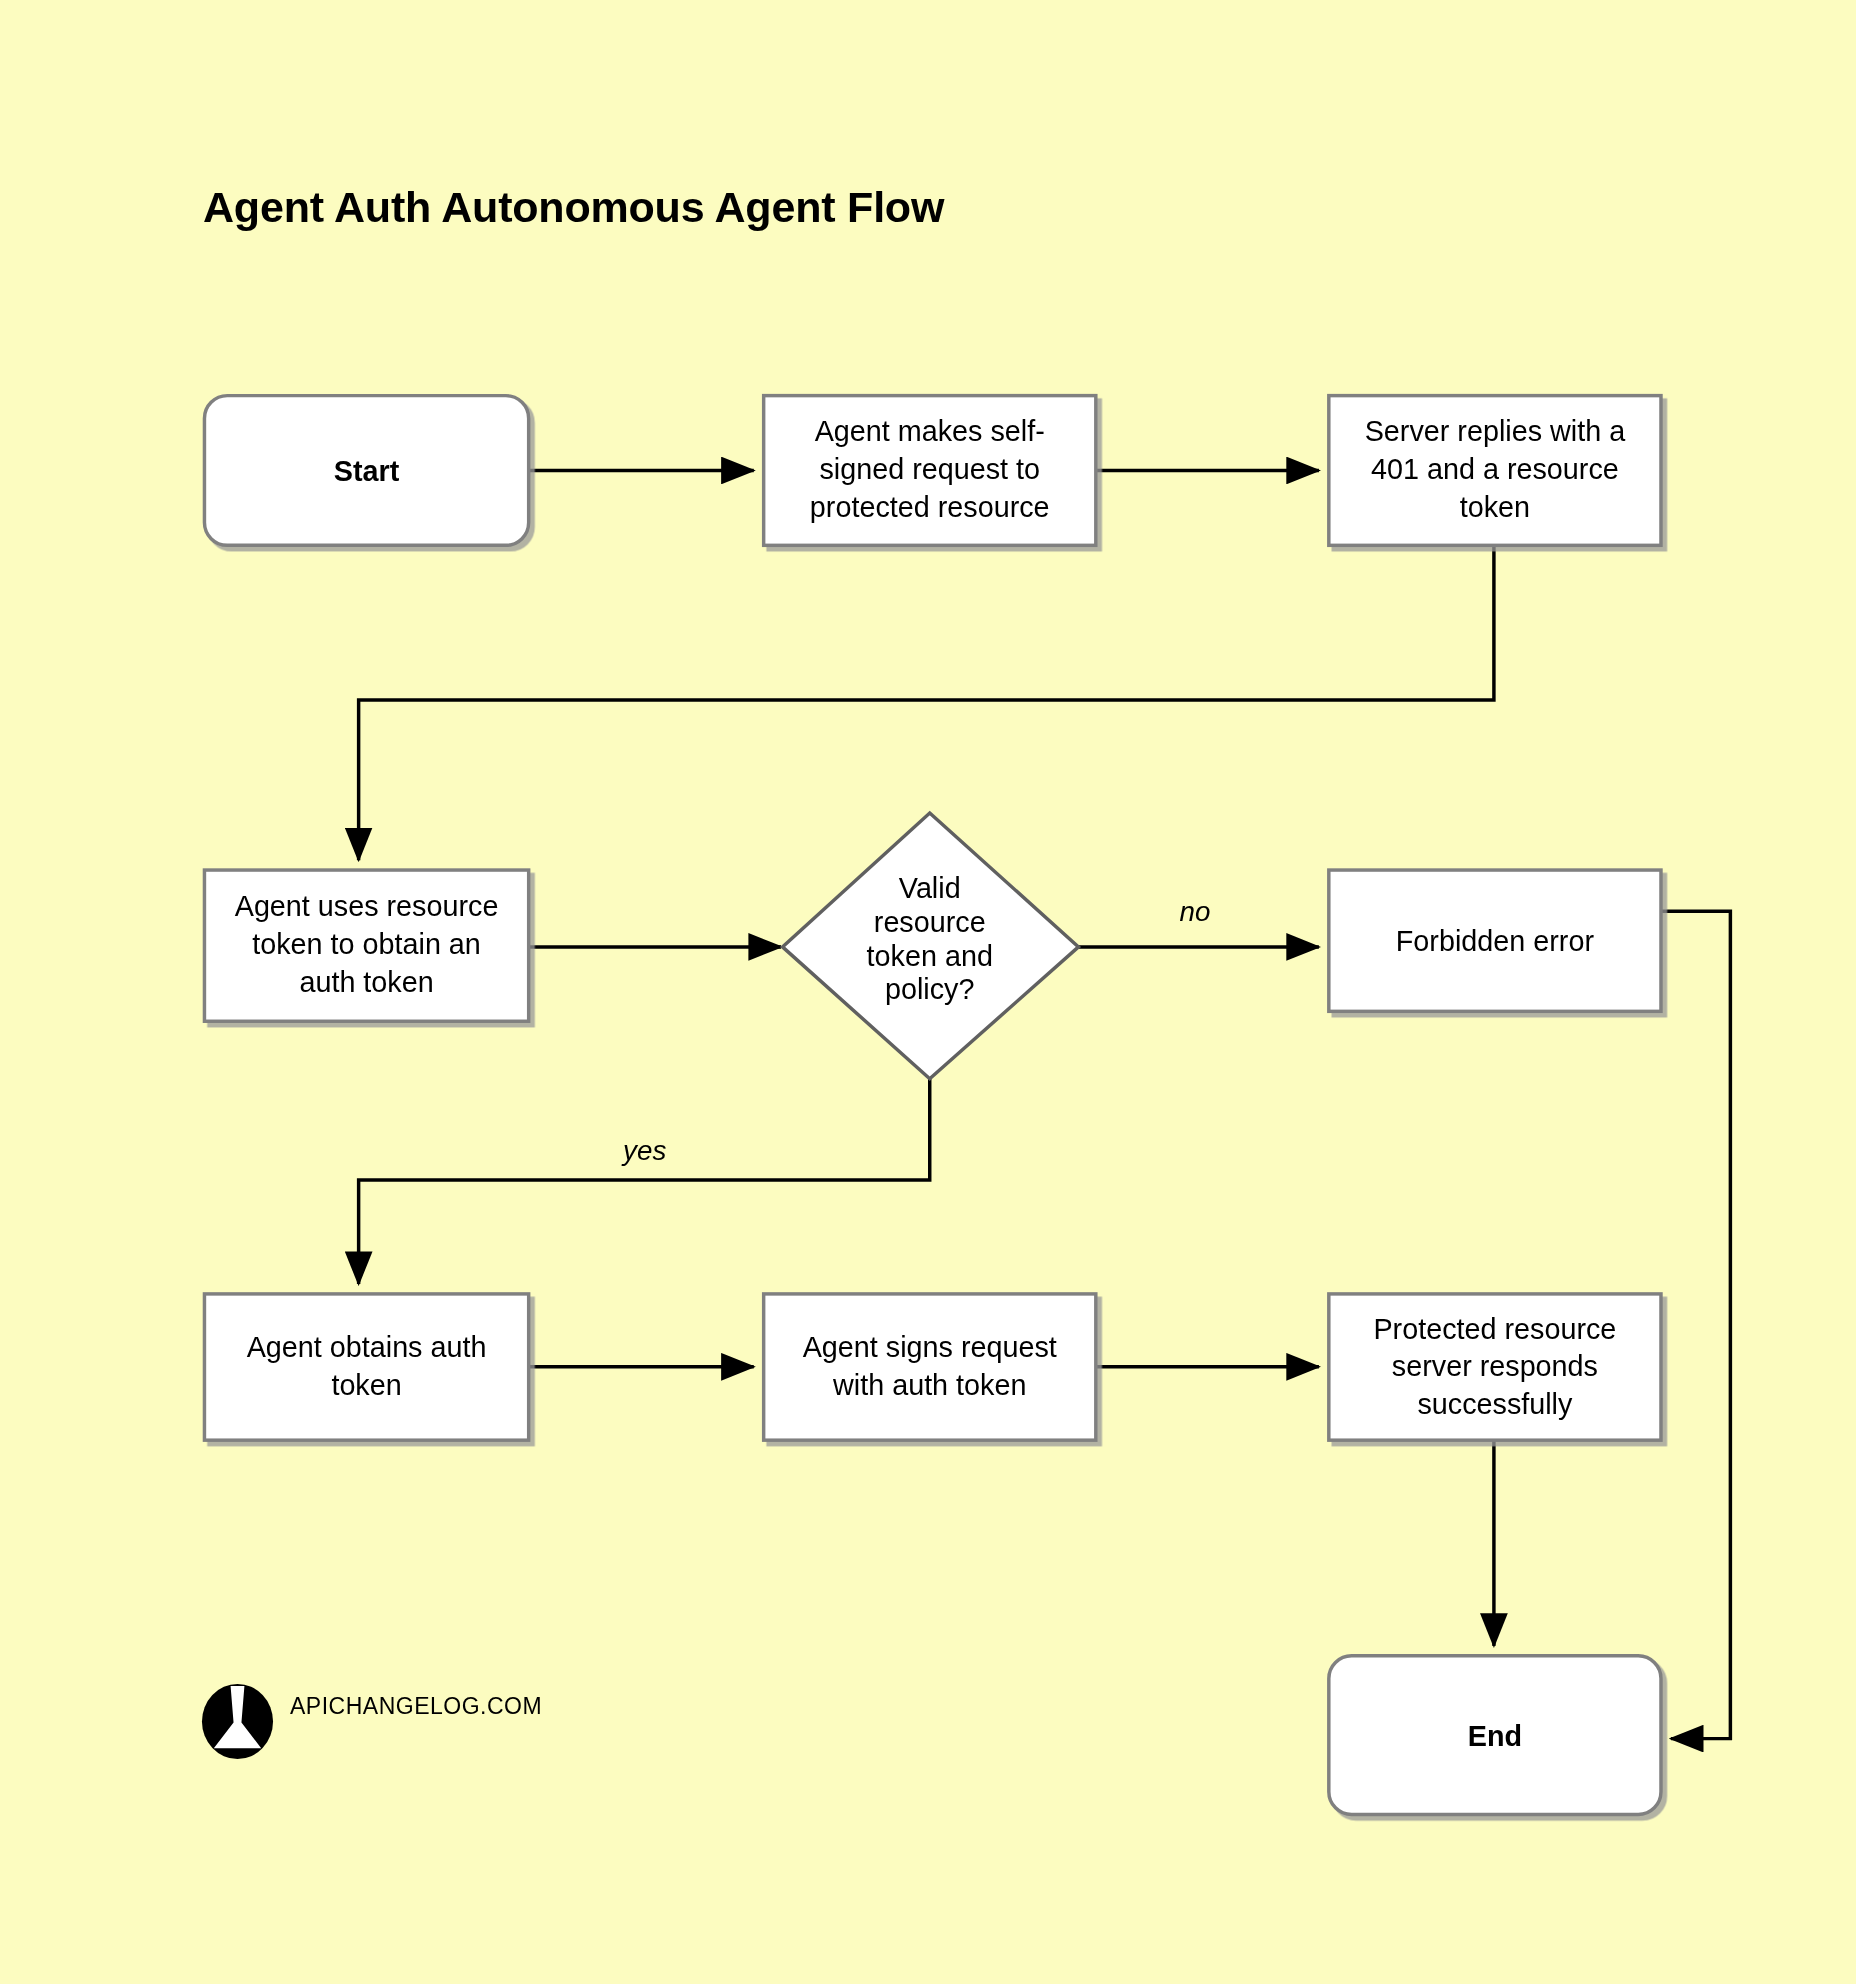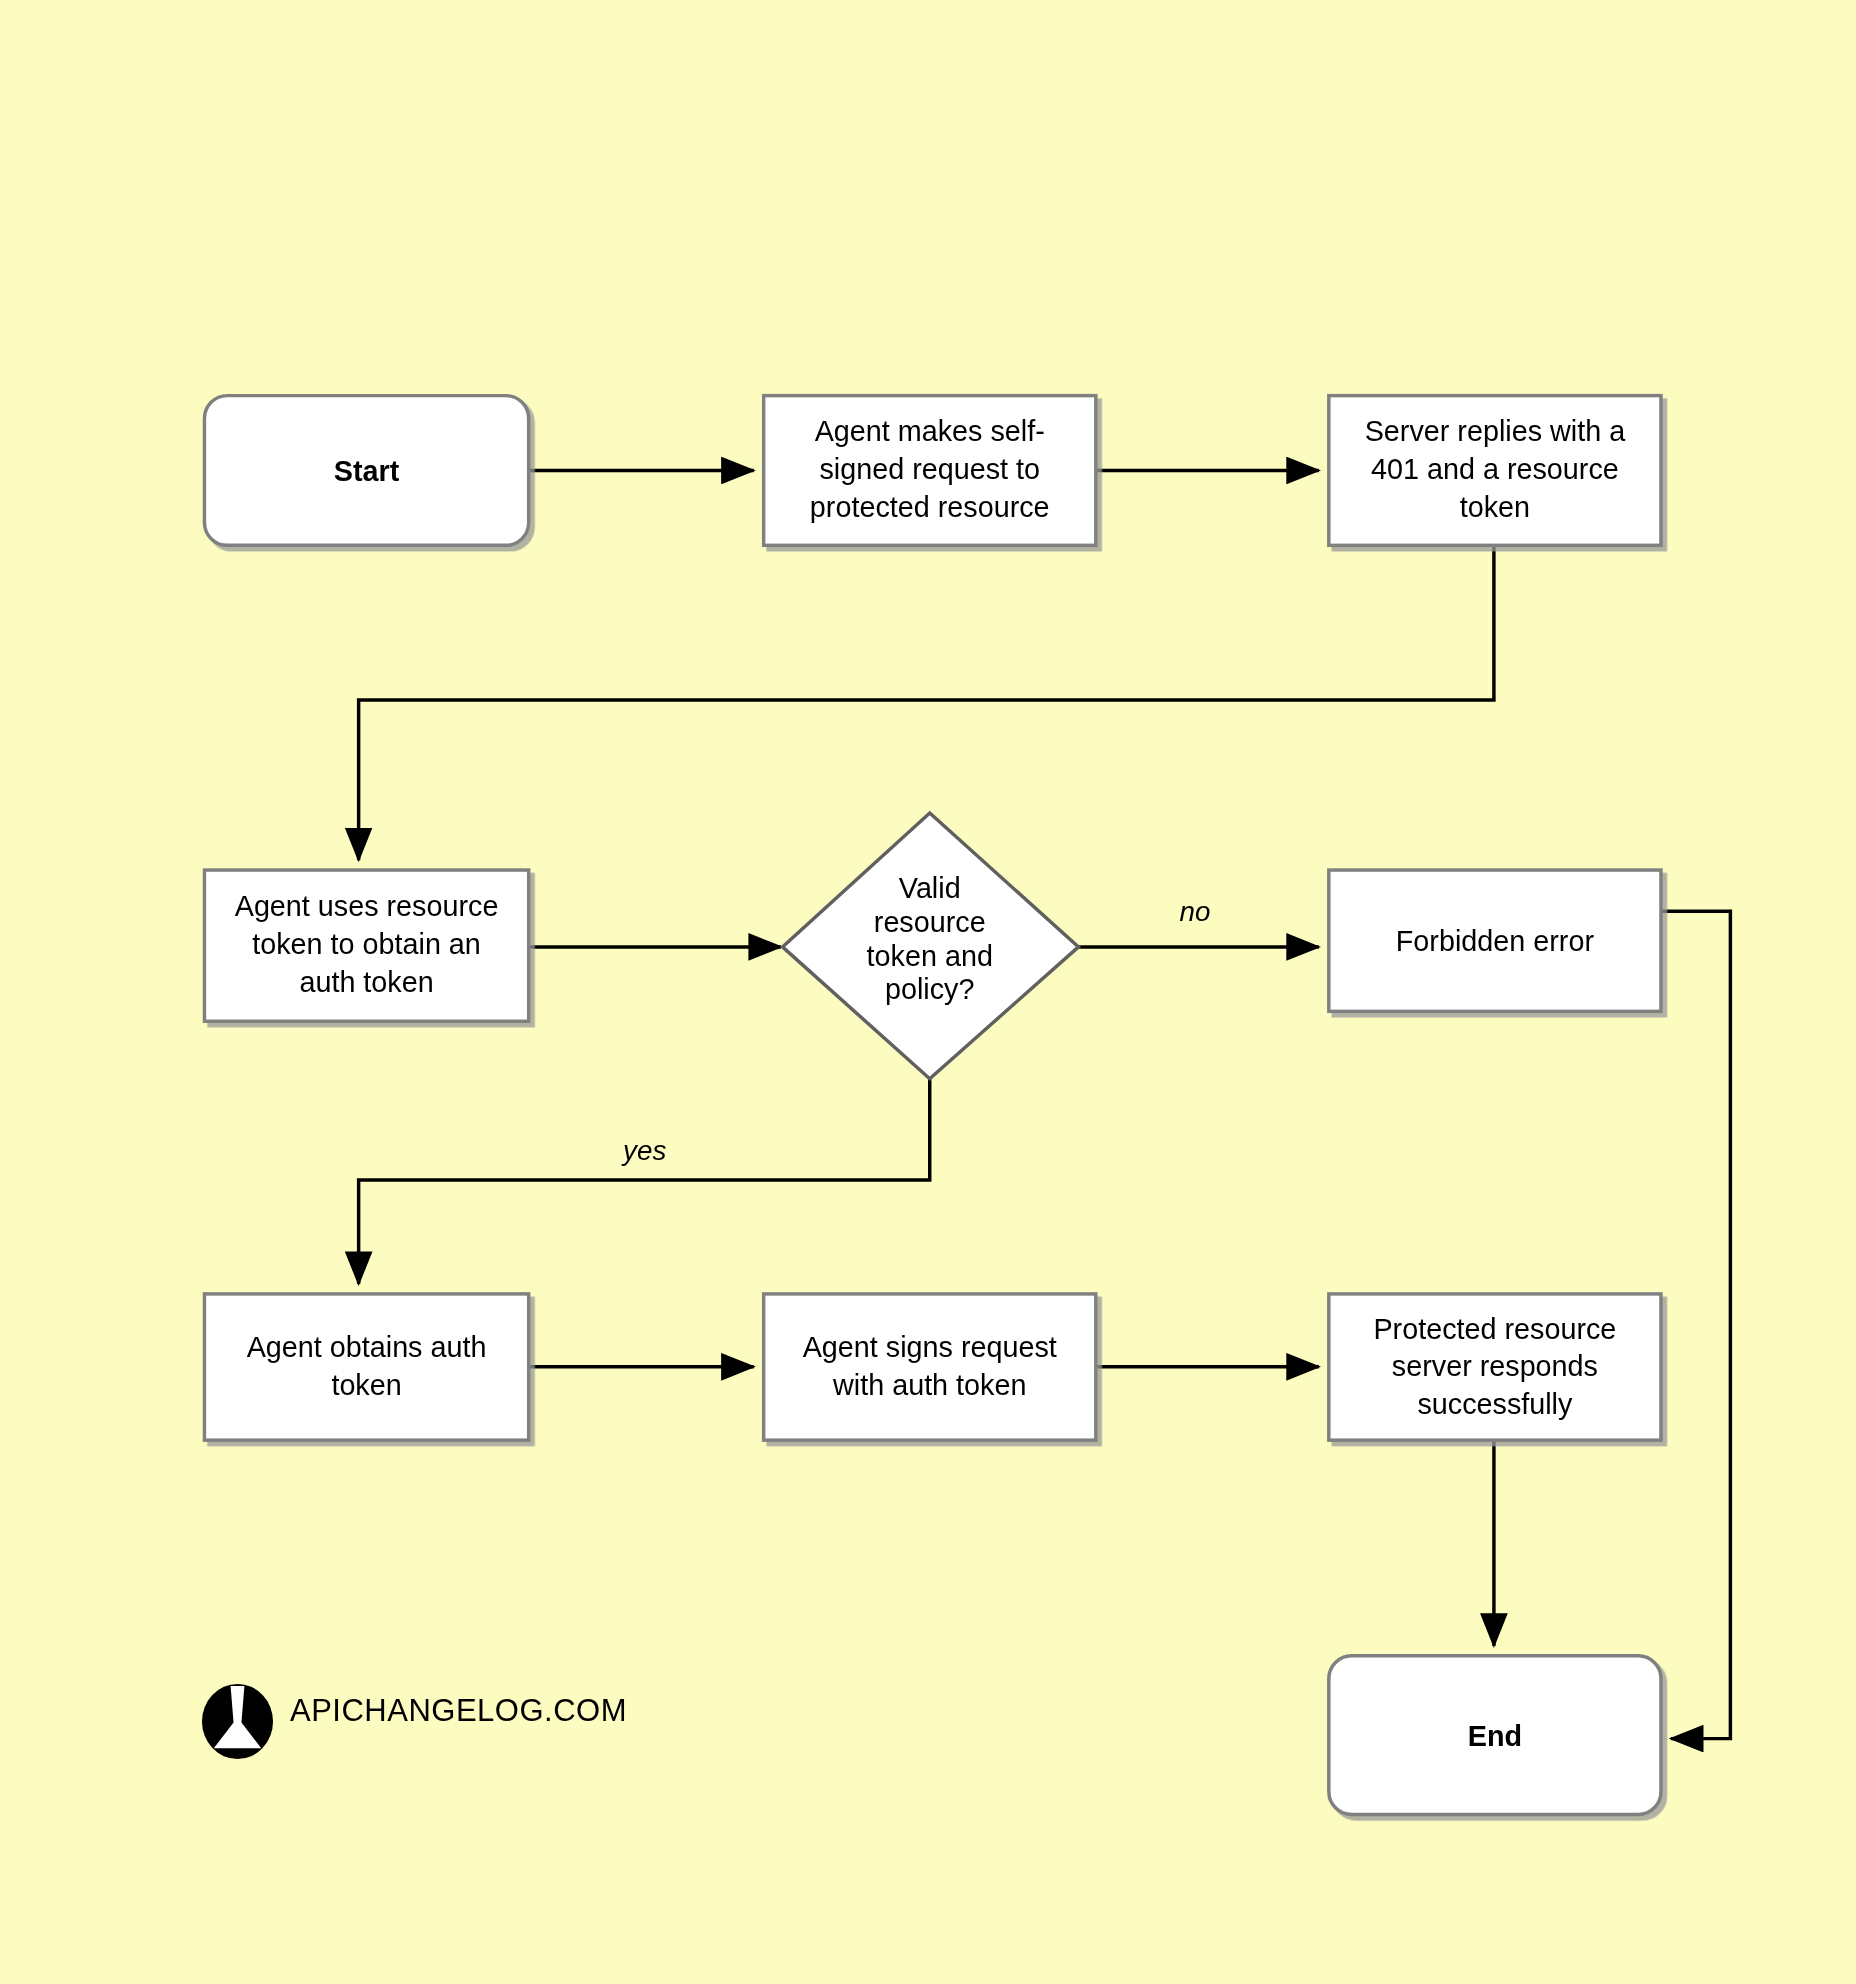--- a/index.html
+++ b/index.html
@@ -48,39 +48,40 @@
     font-family: "Liberation Sans", sans-serif;
     font-size: 56px;
     font-style: italic;
     fill: #000000;
   }
   .brand-text {
     position: absolute;
     left: 290px;
     top: 1693px;
     font-family: "Liberation Sans", sans-serif;
-    font-size: 31px;
+    font-size: 23px;
     font-weight: normal;
     letter-spacing: 0.5px;
     color: #000000;
     white-space: nowrap;
   }
   .logo-wrap {
     position: absolute;
     left: 198px;
     top: 1682px;
     width: 79px;
     height: 79px;
   }
 </style>
 </head>
 <body>
 
 <div id="canvas">
 
+  <div class="diagram-title">Agent Auth Autonomous Agent Flow</div>
 
   <svg width="1857" height="1985" viewBox="0 0 3745 4004" style="position:absolute;left:0;top:0;">
 
     <defs>
       <marker id="arrowhead" markerWidth="10" markerHeight="8" refX="9.4" refY="4" orient="auto" markerUnits="strokeWidth">
         <path d="M0,0 L10,4 L0,8 z" fill="#000000"></path>
       </marker>
       <filter id="boxshadow" x="-10%" y="-10%" width="130%" height="130%">
         <feDropShadow dx="9" dy="9" stdDeviation="0" flood-color="#999999" flood-opacity="0.75"></feDropShadow>
       </filter>

